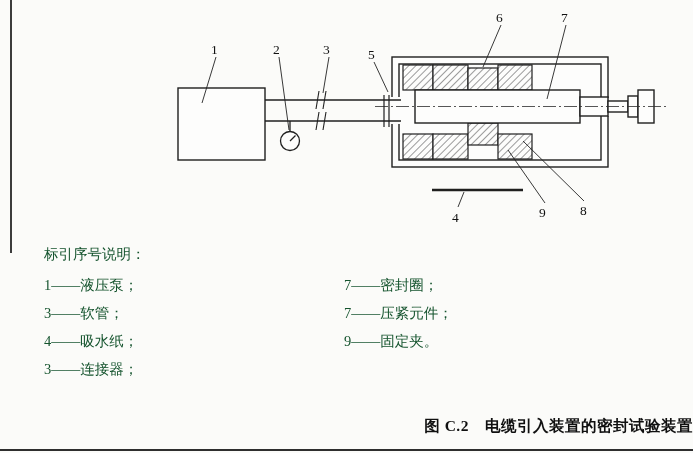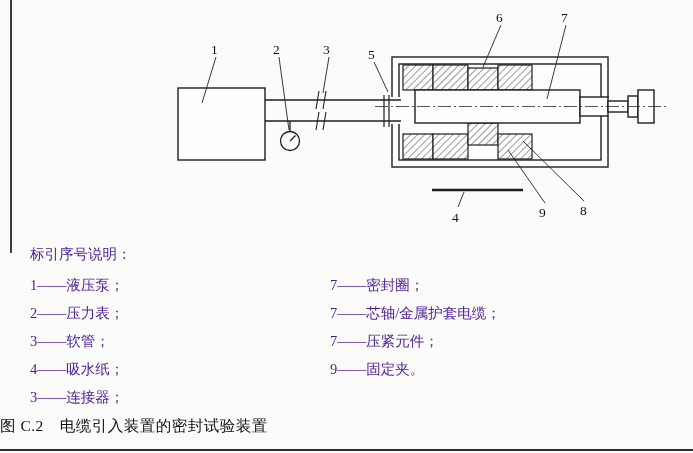--- a/index.html
+++ b/index.html
@@ -15,30 +15,30 @@
     position: absolute; left: 10px; top: 0;
     width: 1.5px; height: 253px; background: #3c3c3c;
   }
   .edge-bottom {
     position: absolute; left: 0; top: 449px;
     width: 693px; height: 1.6px; background: #2e2e2e;
   }
   .diagram-wrap { position: absolute; left: 0; top: 0; width: 693px; height: 234px; }
   svg { display: block; }
   .legend {
-    position: absolute; left: 30px; top: 240px; right: 14px;
-    font-size: 14.5px; line-height: 28px; color: #4c1d95;
+    position: absolute; left: 44px; top: 240px; right: 14px;
+    font-size: 14.5px; line-height: 28px; color: #14532d;
   }
   .legend-title { margin-bottom: 3px; }
   .legend-grid { display: flex; }
   .legend-col { display: flex; flex-direction: column; }
   .legend-col.left { width: 300px; }
   .caption {
     position: absolute; left: 0; top: 416px; width: 693px;
-    text-align: left; font-weight: normal; font-size: 15.5px;
+    text-align: right; font-weight: bold; font-size: 15.5px;
     letter-spacing: 0.5px; color: #101010;
   }
 </style>
 </head>
 <body>
 
 <div class="page">
 
   <div class="edge-left"></div>
   <div class="edge-bottom"></div>
@@ -133,28 +133,26 @@
         <text x="580" y="215">8</text>
       </g>
     </svg>
   </div>
 
   <div class="legend">
     <div class="legend-title">标引序号说明：</div>
     <div class="legend-grid">
       <div class="legend-col left">
         <div class="legend-item">1——液压泵；</div>
-        <div class="legend-item">2——压力表；</div>
         <div class="legend-item">3——软管；</div>
         <div class="legend-item">4——吸水纸；</div>
         <div class="legend-item">3——连接器；</div>
       </div>
       <div class="legend-col right">
         <div class="legend-item">7——密封圈；</div>
-        <div class="legend-item">7——芯轴/金属护套电缆；</div>
         <div class="legend-item">7——压紧元件；</div>
         <div class="legend-item">9——固定夹。</div>
       </div>
     </div>
   </div>
 
   <div class="caption">图 C.2　电缆引入装置的密封试验装置</div>
 
 </div>
 

